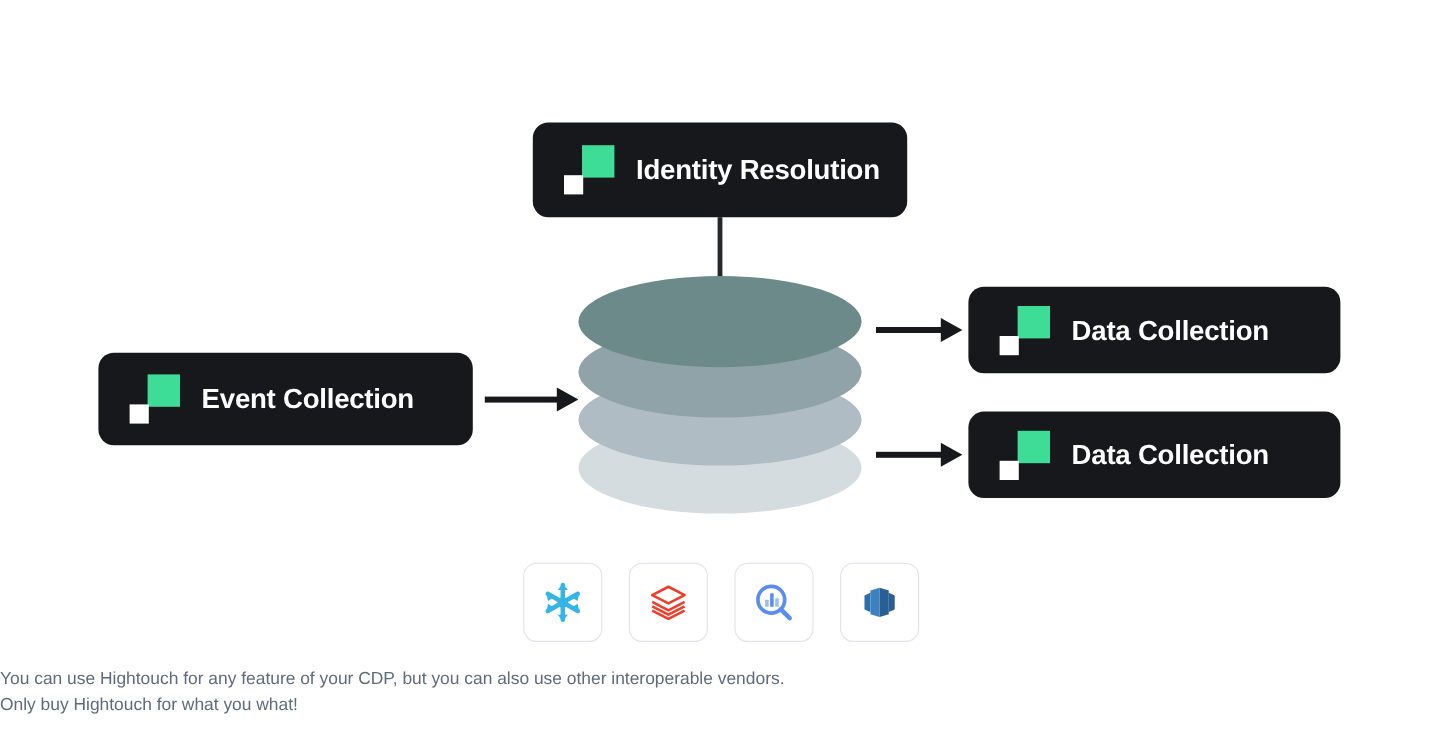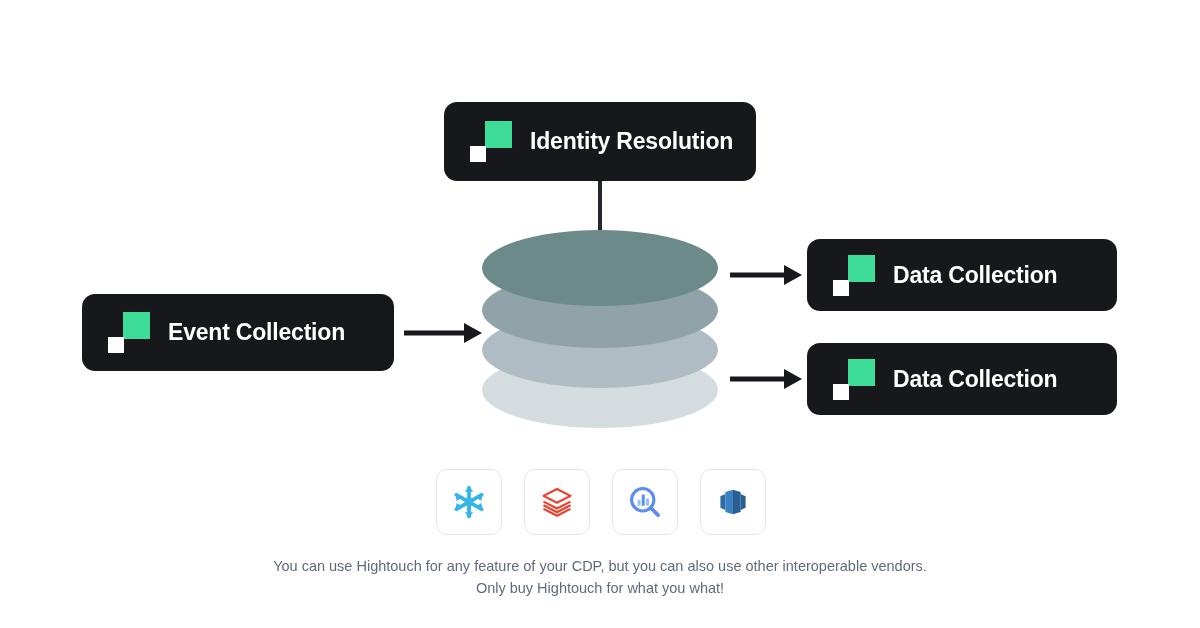--- a/index.html
+++ b/index.html
@@ -93,21 +93,21 @@
     background:#ffffff;
     border:1.5px solid #e2e6ec;
     border-radius:11px;
     display:flex; align-items:center; justify-content:center;
   }
   .vendor-tile svg { display:block; }
 
   
   #caption {
     position:absolute; left:0; top:556px; width:1200px;
-    text-align:center;
+    text-align:left;
     color:#5f6b7d;
     font-size:14.5px;
     line-height:21.5px;
   }
   #caption .cap-line { display:block; }
 </style>
 </head>
 <body>
 
 <div id="stage">

